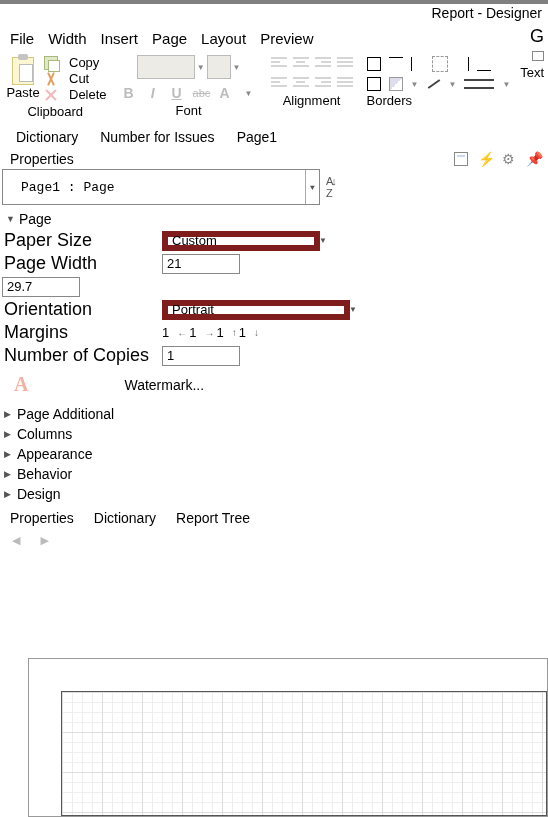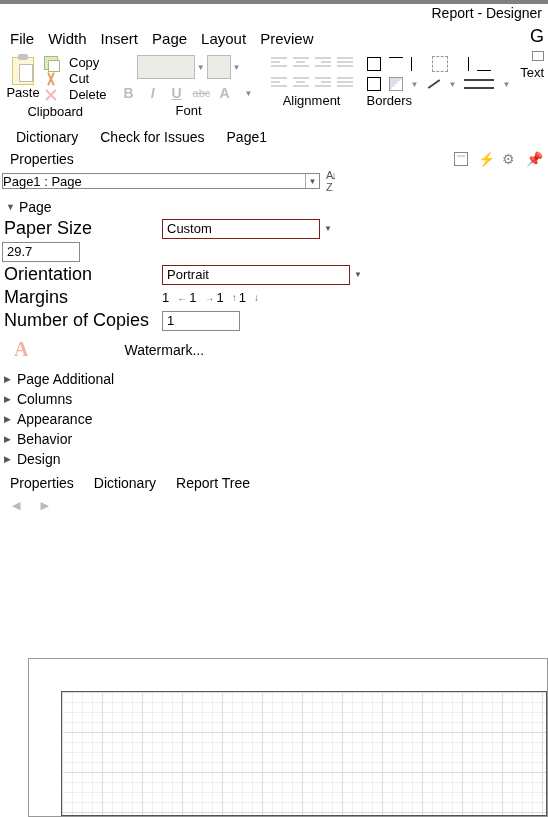--- a/index.html
+++ b/index.html
@@ -130,30 +130,30 @@
     padding:4px 8px 2px 10px;font-size:14px;
   }
   .panel-head .icons{display:flex;gap:10px;align-items:center;}
   .ic{width:14px;height:14px;display:inline-block;}
   .ic-sheet{border:1px solid #888;background:linear-gradient(#fff,#fff);position:relative;}
   .ic-sheet::after{content:"";position:absolute;left:2px;top:2px;right:2px;height:2px;background:#c9d9ee;}
   .ic-bolt{color:#f5a623;font-size:14px;line-height:14px;}
   .ic-gear{color:#888;font-size:14px;line-height:14px;}
   .ic-pin{color:#888;font-size:14px;line-height:14px;}
   .sel-row{display:flex;align-items:center;gap:6px;padding:0 8px 4px 2px;}
-  .sel-box{flex:0 0 318px;border:1px solid #888;height:16px;padding:1px 0;font-size:13px;display:flex;align-items:center;position:relative;}
+  .sel-box{flex:0 0 318px;border:1px solid #888;height:36px;padding:1px 18px;font-size:13px;display:flex;align-items:center;position:relative;font-family:Liberation Mono, monospace;}
   .sel-box .dd{position:absolute;right:0;top:0;bottom:0;width:14px;border-left:1px solid #aaa;display:flex;align-items:center;justify-content:center;font-size:8px;color:#555;}
   .sort-ic{font-size:11px;color:#555;letter-spacing:-2px;}
   .section-hd{display:flex;align-items:center;gap:4px;padding:2px 6px;font-size:14px;}
   .tri{font-size:9px;color:#555;}
   .prop-tbl{padding:0 2px;}
   .prow{display:flex;align-items:center;min-height:23px;}
   .prow .pl{flex:0 0 160px;padding-left:2px;font-size:18px;}
   .txtin{border:1px solid #888;height:20px;padding:0 4px;font-size:13px;}
-  .combo{position:relative;border:1px solid #7f1d1d;height:20px;display:flex;align-items:center;padding:0 4px;font-size:13px;}
+  .combo{position:relative;border:6px solid #7f1d1d;height:20px;display:flex;align-items:center;padding:0 4px;font-size:13px;}
   .combo .dd2{position:absolute;right:-16px;top:0;bottom:0;width:14px;display:flex;align-items:center;justify-content:center;font-size:8px;color:#555;border:1px solid transparent;}
   .watermark-row{display:flex;align-items:center;gap:8px;padding:6px 2px 6px 14px;}
   .watermark-row .A{font-size:20px;color:#f3b2a2;font-family:Georgia,serif;font-weight:bold;}
   .w-label{font-size:14px;margin-left:88px;}
   .sect-list{padding:2px 4px;}
   .sect-list div{display:flex;align-items:center;gap:6px;font-size:14px;padding:2px 0;}
   .sect-list .tri2{font-size:9px;color:#555;}
   .bottom-tabs{display:flex;gap:20px;padding:4px 10px;font-size:14px;}
   .pager{display:flex;gap:20px;padding:4px 12px;color:#bbb;font-size:11px;}
   .canvas-wrap{
@@ -312,21 +312,21 @@
 </div>
 
 <div class="text-label">
   <span class="big-g">G</span>
   <span class="chip-i"></span>
   <span>Text</span>
 </div>
 
 <div class="bar2">
   <div>Dictionary</div>
-  <div>Check for Issues</div>
+  <div>Number for Issues</div>
   <div>Page1</div>
 </div>
 
 <div class="panel-head">
   <span>Properties</span>
   <span class="icons">
     <span class="ic ic-sheet"></span>
     <span class="ic ic-bolt">⚡</span>
     <span class="ic ic-gear">⚙</span>
     <span class="ic ic-pin">📌</span>
@@ -346,20 +346,24 @@
   <span>Page</span>
 </div>
 
 <div class="prop-tbl">
   <div class="prow">
     <div class="pl">Paper Size</div>
     <div class="combo" style="width:158px">
       <span>Custom</span>
       <span class="dd2">▼</span>
     </div>
+  </div>
+  <div class="prow">
+    <div class="pl">Page Width</div>
+    <input class="txtin" style="width: 78px;" value="21">
   </div>
   <div class="prow">
     <input class="txtin" style="width: 78px;" value="29.7">
   </div>
   <div class="prow">
     <div class="pl">Orientation</div>
     <div class="combo" style="width:188px">
       <span>Portrait</span>
       <span class="dd2">▼</span>
     </div>

